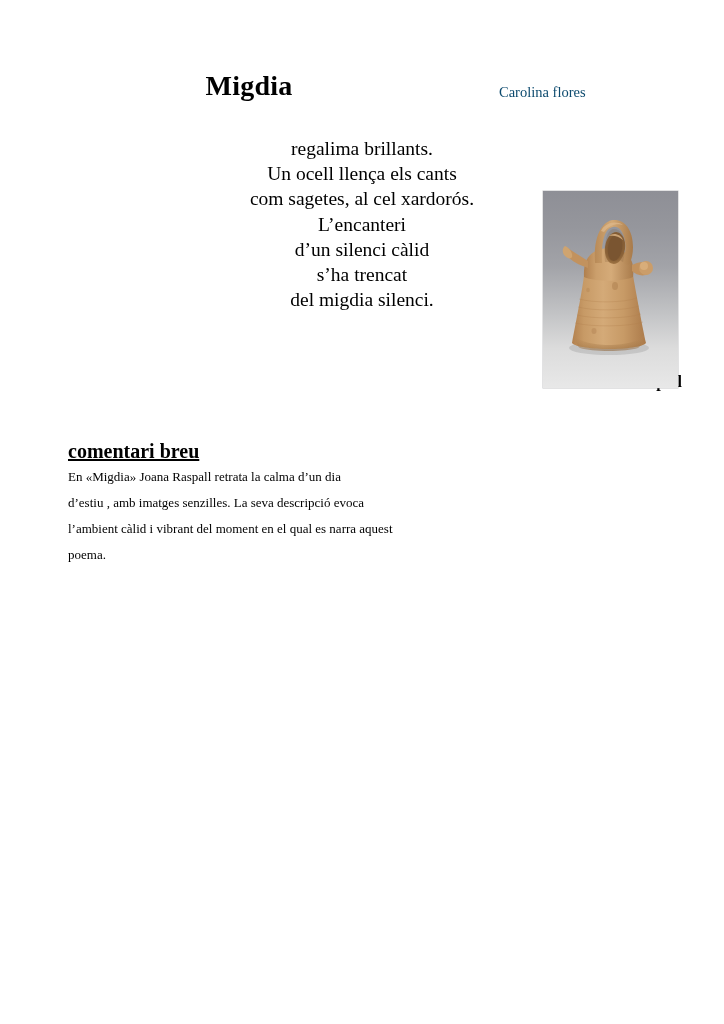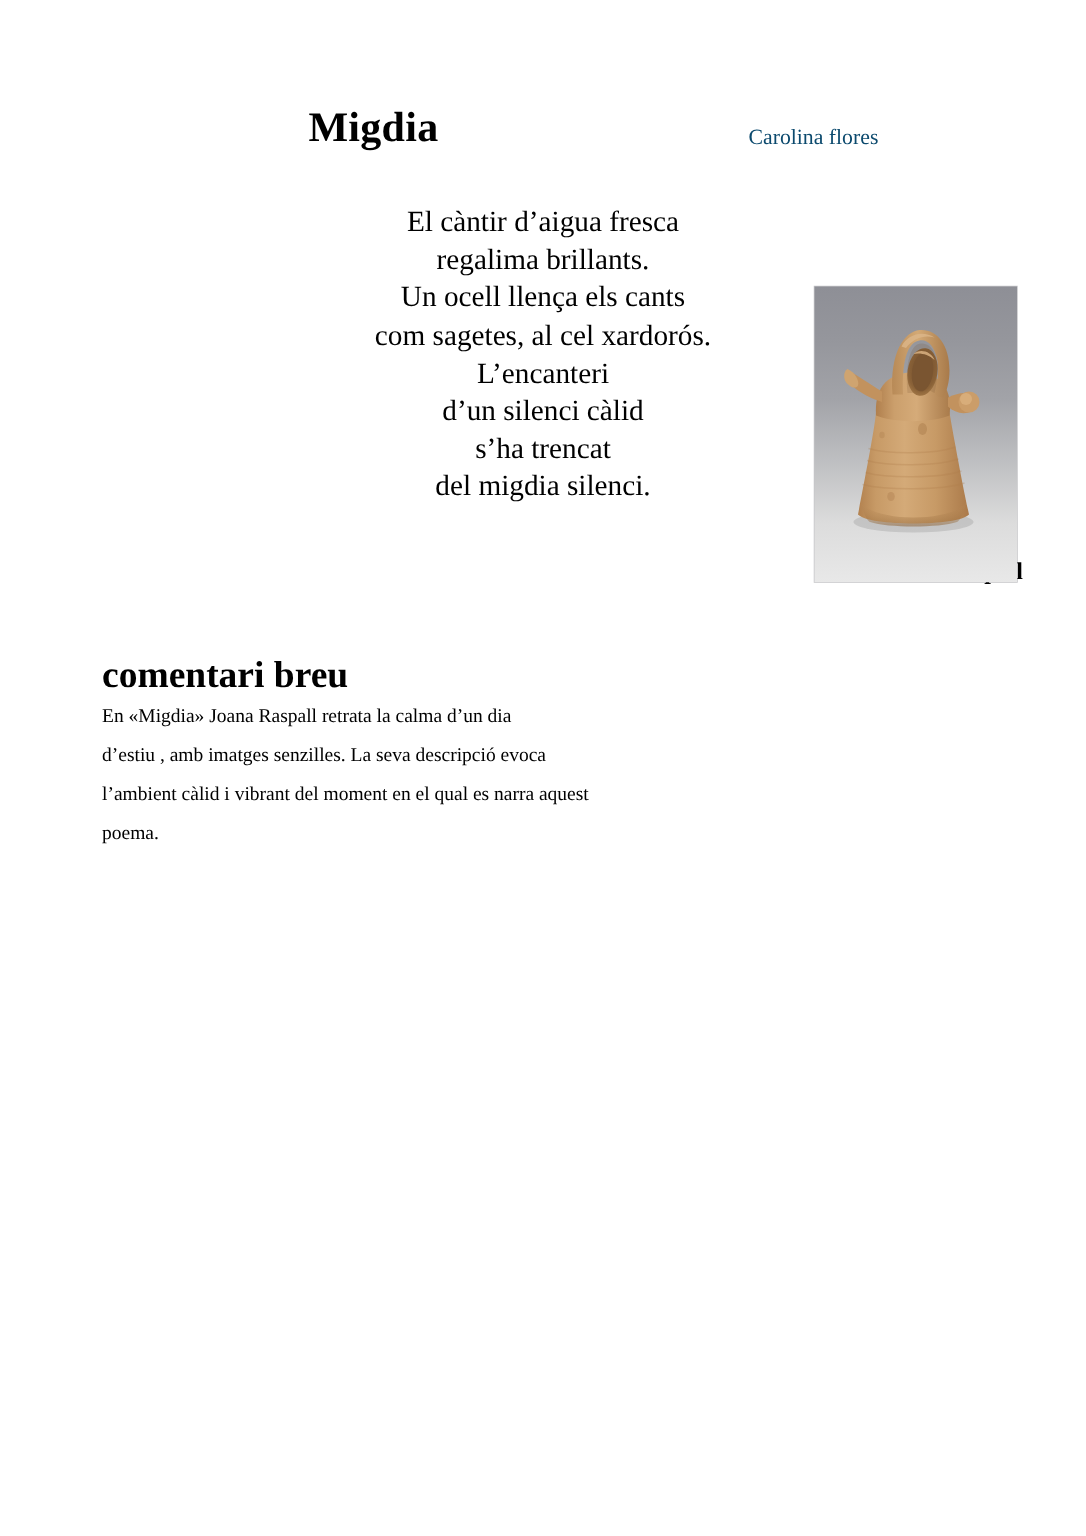--- a/index.html
+++ b/index.html
@@ -77,24 +77,25 @@
   }
 
   
   .commentary {
     position: absolute;
     left: 68px;
     top: 438px;
     width: 580px;
   }
   .commentary-heading {
-    font-size: 25px;
+    font-size: 20px;
     font-weight: bold;
     line-height: 26px;
     margin: 0 0 0 0;
+    text-decoration: underline;
   }
   .commentary-body {
     font-size: 13px;
     line-height: 26px;
   }
   .commentary-body .line {
     white-space: nowrap;
   }
 
   
@@ -125,21 +126,20 @@
 
 <div class="page">
 
   <div class="title">
     <span class="title-inner">Migdia</span>
   </div>
 
   <div class="author">Carolina flores</div>
 
   <div class="poem">
-    <div class="line">El càntir d’aigua fresca</div>
     <div class="line">regalima brillants.</div>
     <div class="line">Un ocell llença els cants</div>
     <div class="line">com sagetes, al cel xardorós.</div>
     <div class="line">L’encanteri</div>
     <div class="line">d’un silenci càlid</div>
     <div class="line">s’ha trencat</div>
     <div class="line">del migdia silenci.</div>
   </div>
 
   <div class="poet">Joana Raspall</div>

